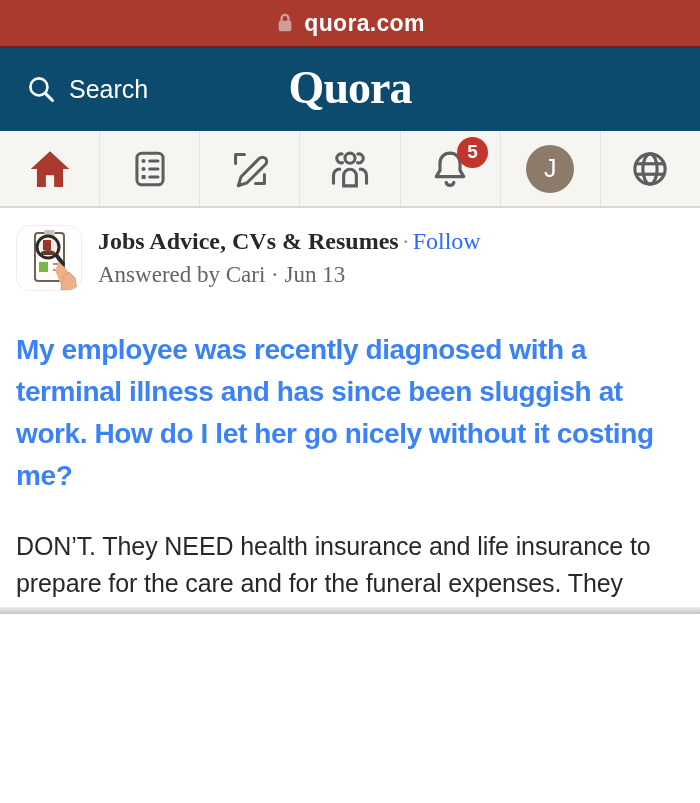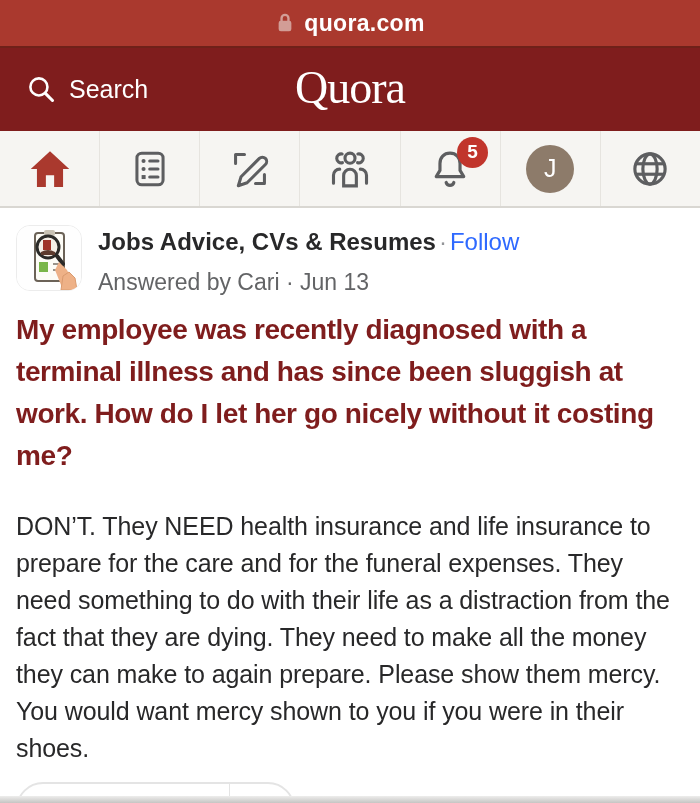--- a/index.html
+++ b/index.html
@@ -1,68 +1,68 @@
 <!DOCTYPE html>
 <html><head>
 <meta charset="utf-8">
 <style>
   * { margin:0; padding:0; box-sizing:border-box; }
   html,body { width:700px; height:803px; }
   body { font-family:"Liberation Sans", sans-serif; background:#fff; overflow:hidden; }
-  .screen { width:700px; height:803px; position:relative; overflow:hidden; background:#fff; }
+  .screen { width:700px; height:614px; position:relative; overflow:hidden; background:#fff; }
 
   
   .url-bar {
     height:48px; background:#aa392e; display:flex; align-items:center; justify-content:center;
     gap:9px; border-bottom:2px solid rgba(40,5,0,.45);
   }
   .url-text { color:#ffffff; font-size:23px; font-weight:700; letter-spacing:.3px; }
 
   
   .app-header {
-    height:83px; background:#7f1d1d; display:flex; align-items:center;
+    height:83px; background:#0c4a6e; display:flex; align-items:center;
     padding:0 26px; color:#fff; position:relative;
   }
   .hdr-group { display:flex; align-items:center; gap:12px; font-size:25px; font-weight:500; cursor:pointer; }
   .add-group { margin-left:auto; }
   .logo {
     position:absolute; left:50%; top:50%; transform:translate(-50%,-54%);
-    font-family:"Liberation Serif", serif; font-weight:400; font-size:46px; letter-spacing:-1px; color:#fff;
+    font-family:"Liberation Serif", serif; font-weight:700; font-size:46px; letter-spacing:-1px; color:#fff;
   }
 
   
   .tab-bar { height:77px; background:#f6f5f2; display:flex; border-bottom:2px solid #d9d7d2; }
   .tab { flex:1; display:flex; align-items:center; justify-content:center; border-right:1px solid #e6e4df; cursor:pointer; }
   .tab:last-child { border-right:none; }
   .bell-wrap { position:relative; display:inline-flex; }
   .badge {
     position:absolute; top:-10px; right:-16px; min-width:31px; height:31px; padding:0 4px;
     background:#c1352c; border-radius:16px; color:#fff; font-size:19px; font-weight:700;
     display:flex; align-items:center; justify-content:center;
   }
   .tab-avatar {
     width:48px; height:48px; border-radius:50%; background:#8d7b6a; color:#fff;
     font-size:25px; font-weight:500; display:flex; align-items:center; justify-content:center;
   }
 
   
   .content { padding:0 16px; }
-  .post-header { display:flex; gap:16px; padding-top:17px; align-items:flex-start; }
+  .post-header { display:flex; gap:16px; padding-top:17px; align-items:flex-start;font-family:Liberation Serif, serif; }
   .post-avatar {
     width:66px; height:66px; border-radius:14px; border:1px solid #ececec; background:#fff;
     overflow:hidden; flex-shrink:0;
   }
   .meta-line1 { font-size:24px; margin-top:3px; color:#282829; }
   .space-name { font-weight:700; }
   .meta-dot { color:#939598; font-weight:400; padding:0 3px; }
   .follow-link { color:#2e69ff; cursor:pointer; }
-  .meta-line2 { font-size:23px; color:#636466; margin-top:13px; }
+  .meta-line2 { font-size:23px; color:#636466; margin-top:7px; }
 
   .question-title {
-    margin-top:13px; font-size:28px; font-weight:700; color:#7f1d1d;
+    margin-top:38px; font-size:28px; font-weight:700; color:#3b82f6;
     line-height:42px; letter-spacing:-.4px;
   }
   .answer-text {
     margin-top:31px; font-size:25px; color:#282829; line-height:37px; letter-spacing:-.1px;
   }
 
   
   .action-bar { display:flex; align-items:center; margin-top:15px; }
   .vote-pill { display:flex; align-items:stretch; border:2px solid #e4e4e4; border-radius:29px; height:54px; overflow:hidden; background:#fff; }
   .upvote-btn { display:flex; align-items:center; gap:11px; padding:0 19px; font-size:24px; color:#636466; cursor:pointer; }

